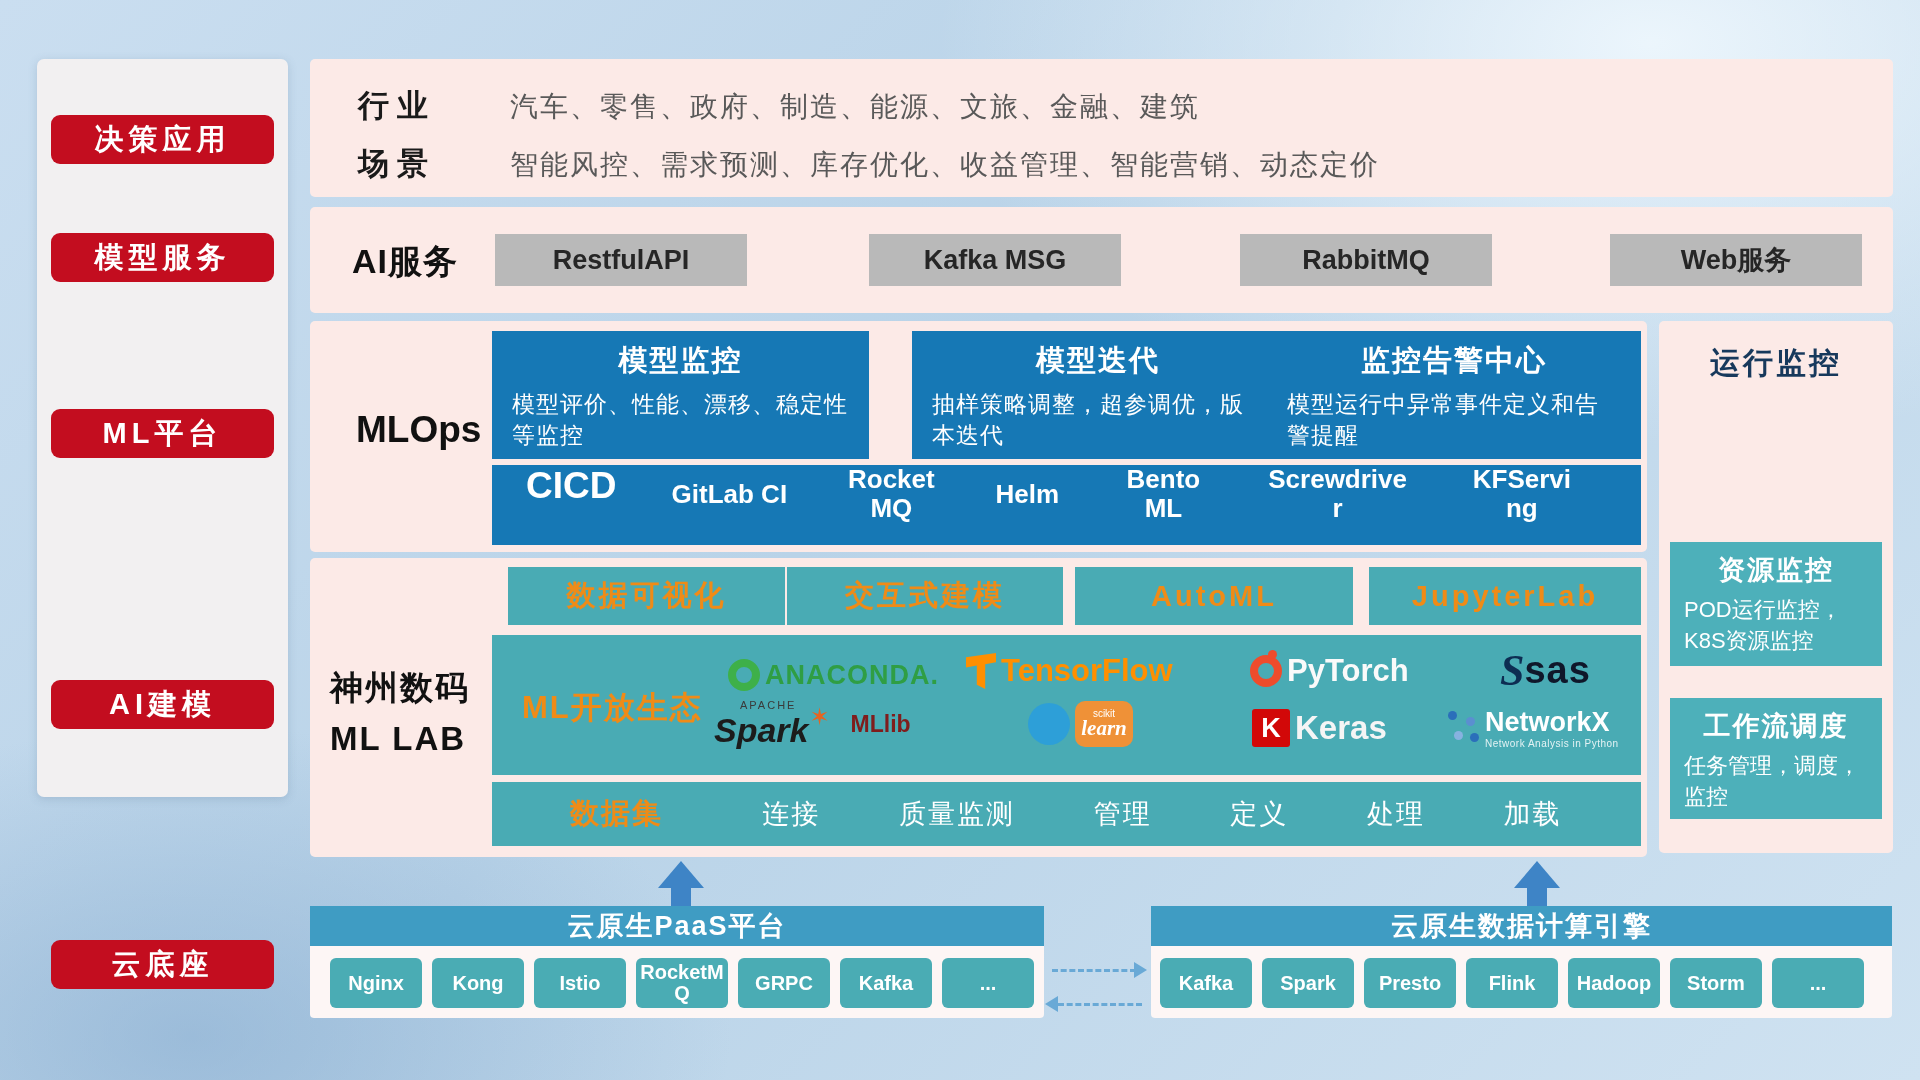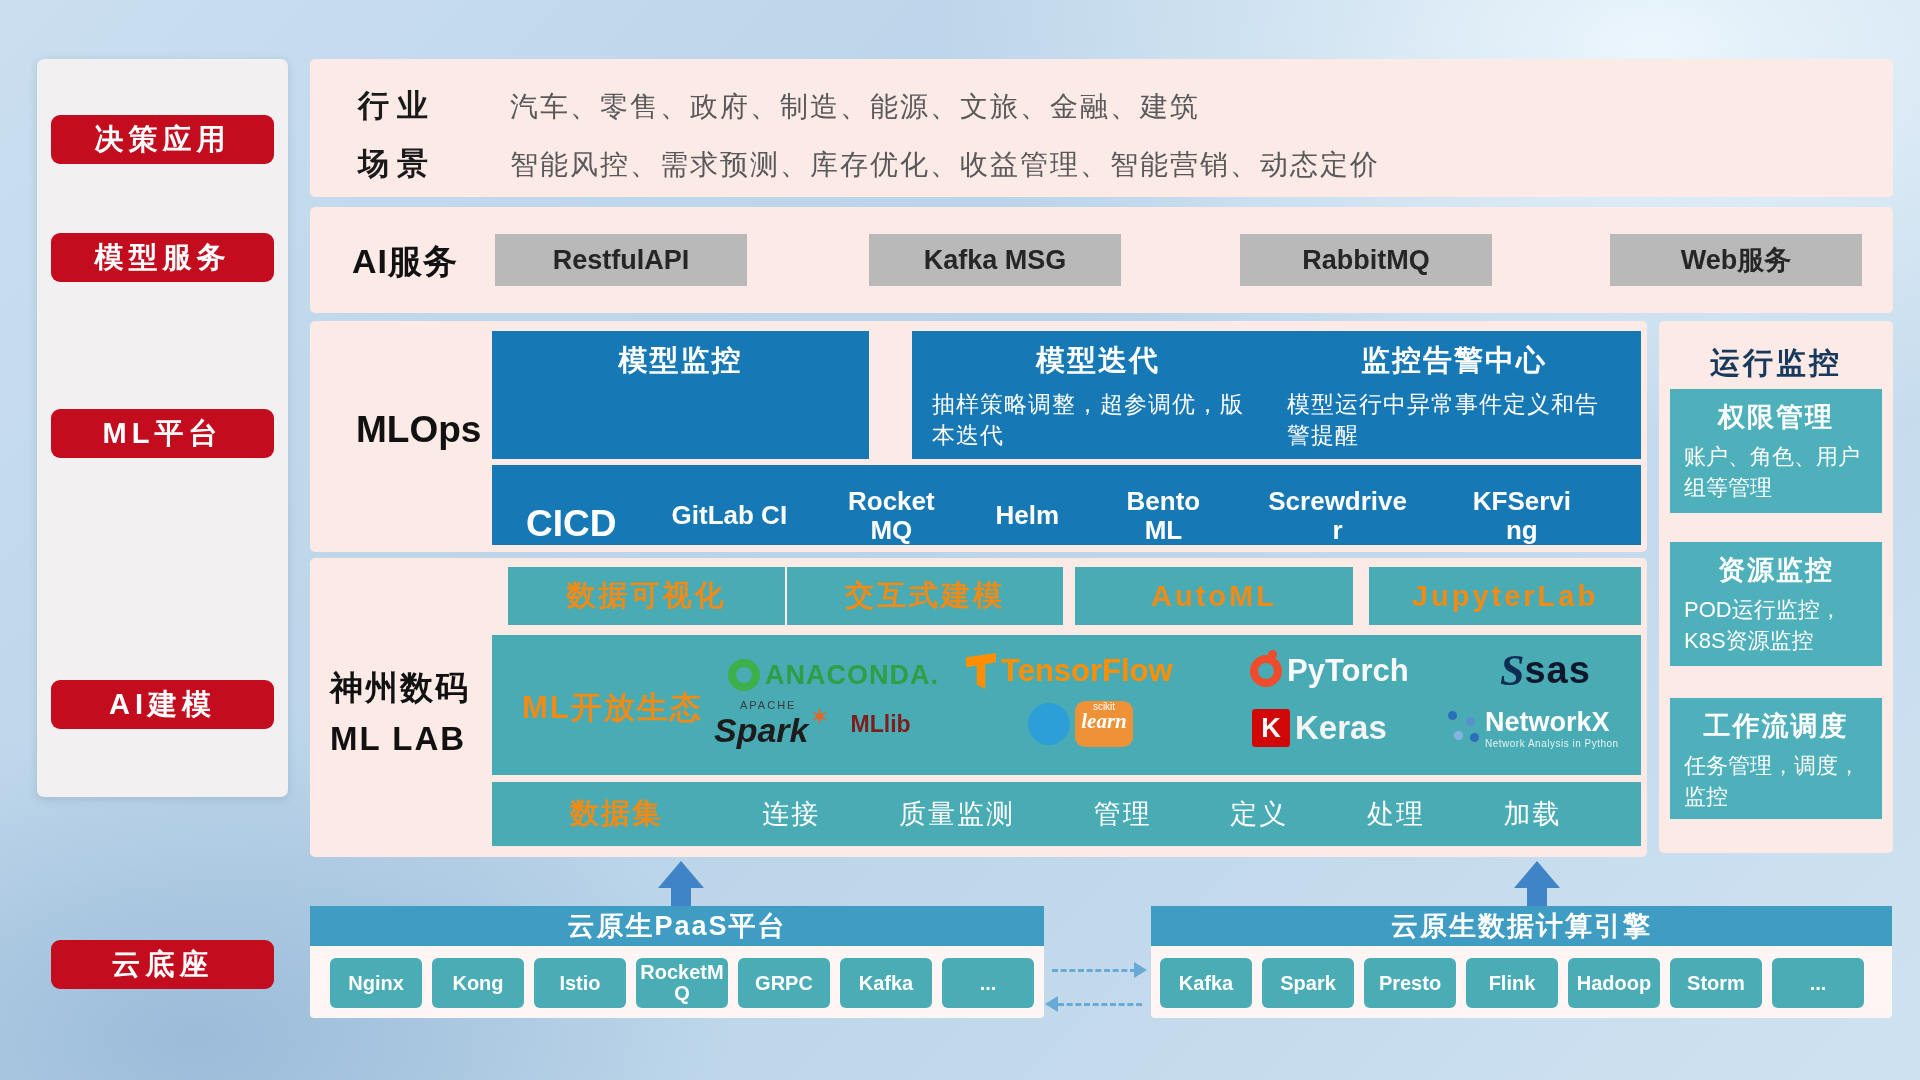--- a/index.html
+++ b/index.html
@@ -29,21 +29,21 @@
     font-size:27px; font-weight:bold; display:flex; align-items:center; justify-content:center; }
   .ai-chip.c0{left:185px} .ai-chip.c1{left:559px} .ai-chip.c2{left:930px} .ai-chip.c3{left:1300px}
   
   .p-mlops { left:310px; top:321px; width:1337px; height:231px; }
   .mlops-label { position:absolute; left:46px; top:88px; font-size:37px; font-weight:bold; color:#111; }
   .ml-card { position:absolute; top:10px; height:128px; background:#1678b5; color:#fff; }
   .ml-card .t { text-align:center; font-size:29px; font-weight:bold; margin-top:10px; letter-spacing:2px; }
   .ml-card .d { font-size:23px; line-height:1.35; padding:8px 20px 0; letter-spacing:1px; }
   .ml-card.c0 { left:182px; width:377px; } .ml-card.c1 { left:602px; width:372px; } .ml-card.c2 { left:957px; width:374px; }
   .cicd-bar { position:absolute; left:182px; top:144px; width:1149px; height:80px; background:#1678b5;
-    color:#fff; display:flex; align-items:flex-end; padding:0 34px; }
+    color:#fff; display:flex; align-items:flex-start; padding:0 34px; }
   .cicd-label { font-size:37px; font-weight:bold; }
   .cicd-items { flex:1; display:flex; align-items:center; justify-content:space-around; margin-left:26px; }
   .cicd-item { font-size:26px; font-weight:bold; text-align:center; line-height:1.12; }
   .w92 { width:92px; word-break:break-all; } .w140 { width:140px; word-break:break-all; } .w112 { width:112px; word-break:break-all; }
   
   .p-monitor { left:1659px; top:321px; width:234px; height:532px; }
   .mon-title { position:absolute; top:22px; width:100%; text-align:center; font-size:30px; font-weight:bold; color:#17395c; letter-spacing:3px; }
   .mon-card { position:absolute; left:11px; width:212px; background:#4db0ba; color:#fff; }
   .mon-card .t { text-align:center; font-size:27px; font-weight:bold; margin-top:10px; letter-spacing:2px; }
   .mon-card .d { font-size:22px; line-height:1.4; padding:7px 14px 0; }
@@ -71,21 +71,21 @@
   .sas-swirl { font-family:"Liberation Serif","DejaVu Serif",serif; font-style:italic; font-weight:bold; font-size:44px; color:#0d2d52; margin-right:-5px; }
   .sas-text { color:#0f172a; font-size:38px; font-weight:bold; letter-spacing:1px; }
   .spark-wrap { display:flex; flex-direction:column; align-items:flex-start; }
   .spark-apache { font-size:11px; color:#3a3a3a; letter-spacing:2px; margin-left:26px; }
   .spark-main { display:flex; align-items:flex-start; }
   .spark-text { font-size:34px; font-weight:bold; color:#1c1c1c; font-style:italic; }
   .spark-star { color:#e8641f; font-size:24px; margin-left:1px; margin-top:-8px; }
   .mllib-text { color:#7f1d1d; font-size:23px; font-weight:bold; margin-left:16px; }
   .skl-circle { width:42px; height:42px; background:#2d9fd8; border-radius:50%; }
   .skl-badge { position:relative; width:58px; height:46px; background:#ef9137; border-radius:10px;
-    display:flex; flex-direction:column; align-items:center; }
+    display:flex; flex-direction:column; align-items:center; justify-content:center; }
   .skl-top { font-size:10px; color:#fff; }
   .skl-learn { font-family:"Liberation Serif","DejaVu Serif",serif; font-style:italic; font-weight:bold; font-size:21px; color:#fff; margin-top:-3px; }
   .keras-k { width:38px; height:38px; background:#d20808; color:#fff; font-size:27px; font-weight:bold;
     display:flex; align-items:center; justify-content:center; border-radius:3px; }
   .keras-text { color:#f5f5f5; font-size:33px; font-weight:bold; }
   .nx-icon { position:relative; width:36px; height:38px; }
   .nx-icon::before { content:""; position:absolute; width:9px; height:9px; border-radius:50%; background:#2b6fba; top:2px; left:4px;
     box-shadow: 18px 6px 0 #5b8fd0, 6px 20px 0 #87b2e0, 22px 22px 0 #2b6fba; }
   .nx-wrap { display:flex; flex-direction:column; }
   .nx-text { color:#fff; font-size:27px; font-weight:bold; }
@@ -143,20 +143,21 @@
     <div class="ai-chip c0">RestfulAPI</div>
     <div class="ai-chip c1">Kafka MSG</div>
     <div class="ai-chip c2">RabbitMQ</div>
     <div class="ai-chip c3">Web服务</div>
   </div>
 
   <div class="panel p-mlops">
     <div class="mlops-label">MLOps</div>
     <div class="ml-card c0">
       <div class="t">模型监控</div>
+      <div class="d">模型评价、性能、漂移、稳定性等监控</div>
     </div>
     <div class="ml-card c1">
       <div class="t">模型迭代</div>
       <div class="d">抽样策略调整，超参调优，版本迭代</div>
     </div>
     <div class="ml-card c2">
       <div class="t">监控告警中心</div>
       <div class="d">模型运行中异常事件定义和告警提醒</div>
     </div>
     <div class="cicd-bar">
@@ -167,24 +168,20 @@
         <span class="cicd-item">Helm</span>
         <span class="cicd-item w92">BentoML</span>
         <span class="cicd-item w140">Screwdriver</span>
         <span class="cicd-item w112">KFServing</span>
       </div>
     </div>
   </div>
 
   <div class="panel p-monitor">
     <div class="mon-title">运行监控</div>
-    <div class="mon-card c0">
-      <div class="t">权限管理</div>
-      <div class="d">账户、角色、用户组等管理</div>
-    </div>
     <div class="mon-card c1">
       <div class="t">资源监控</div>
       <div class="d">POD运行监控，K8S资源监控</div>
     </div>
     <div class="mon-card c2">
       <div class="t">工作流调度</div>
       <div class="d">任务管理，调度，监控</div>
     </div>
   </div>
 

